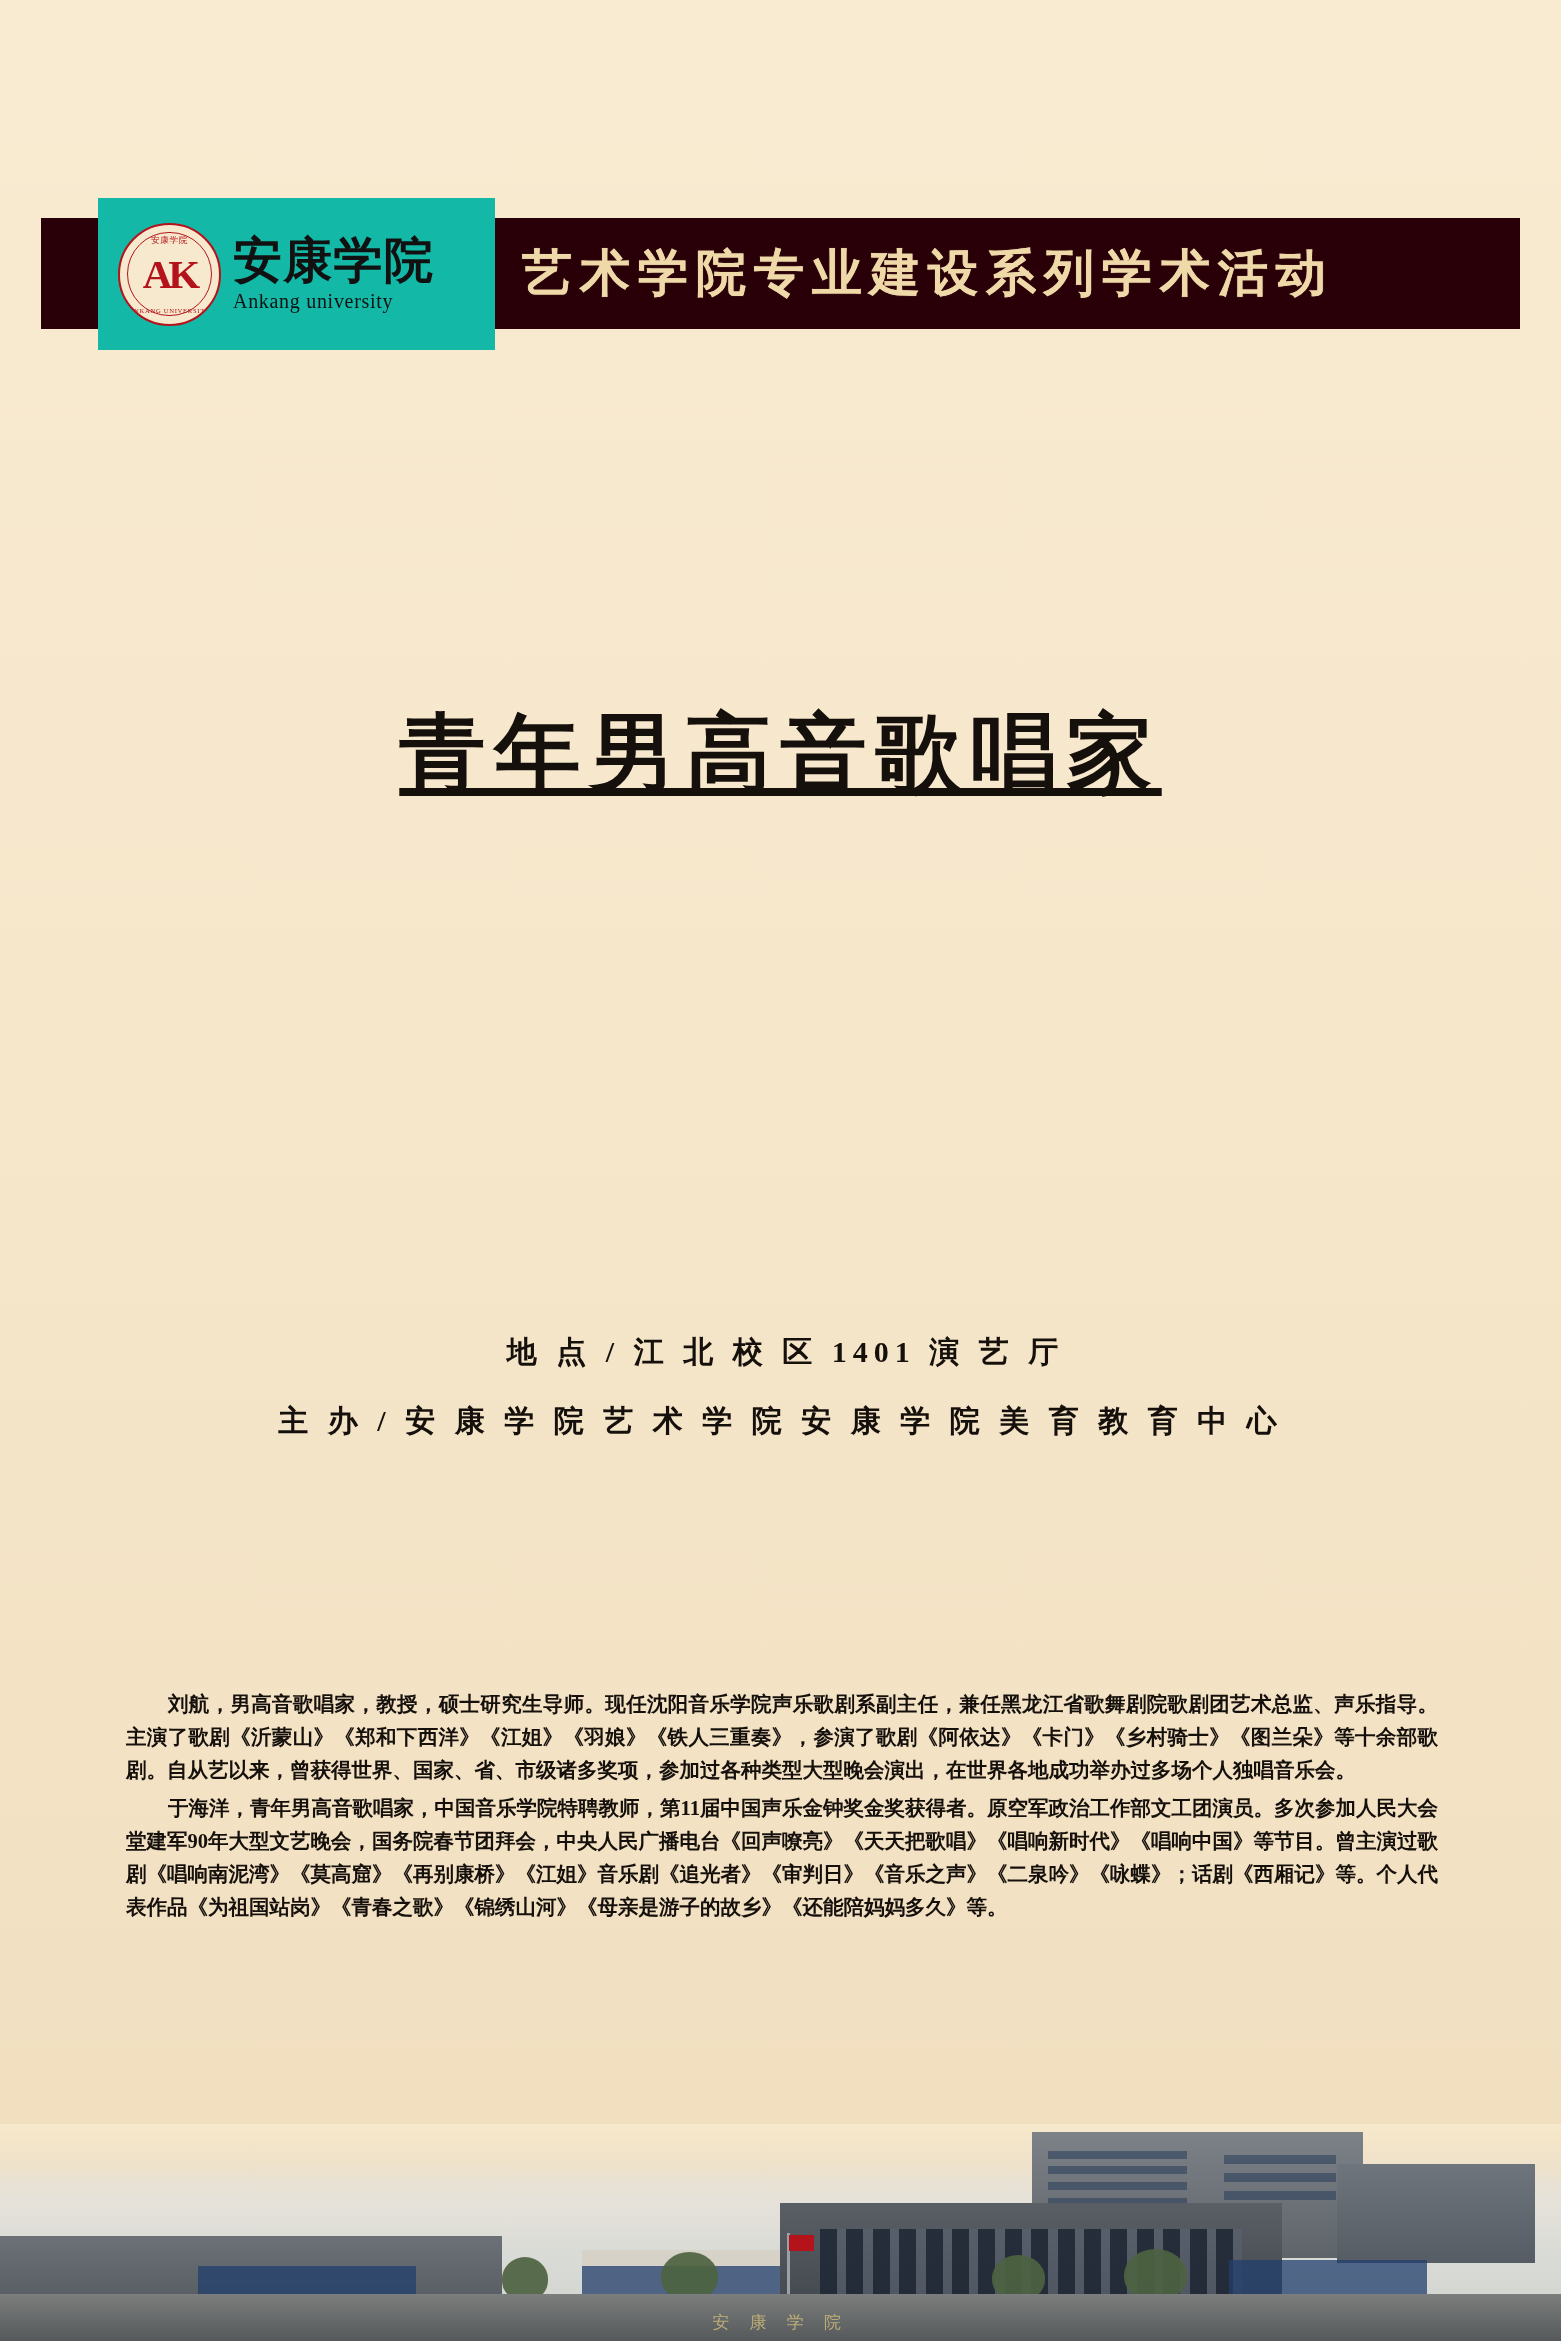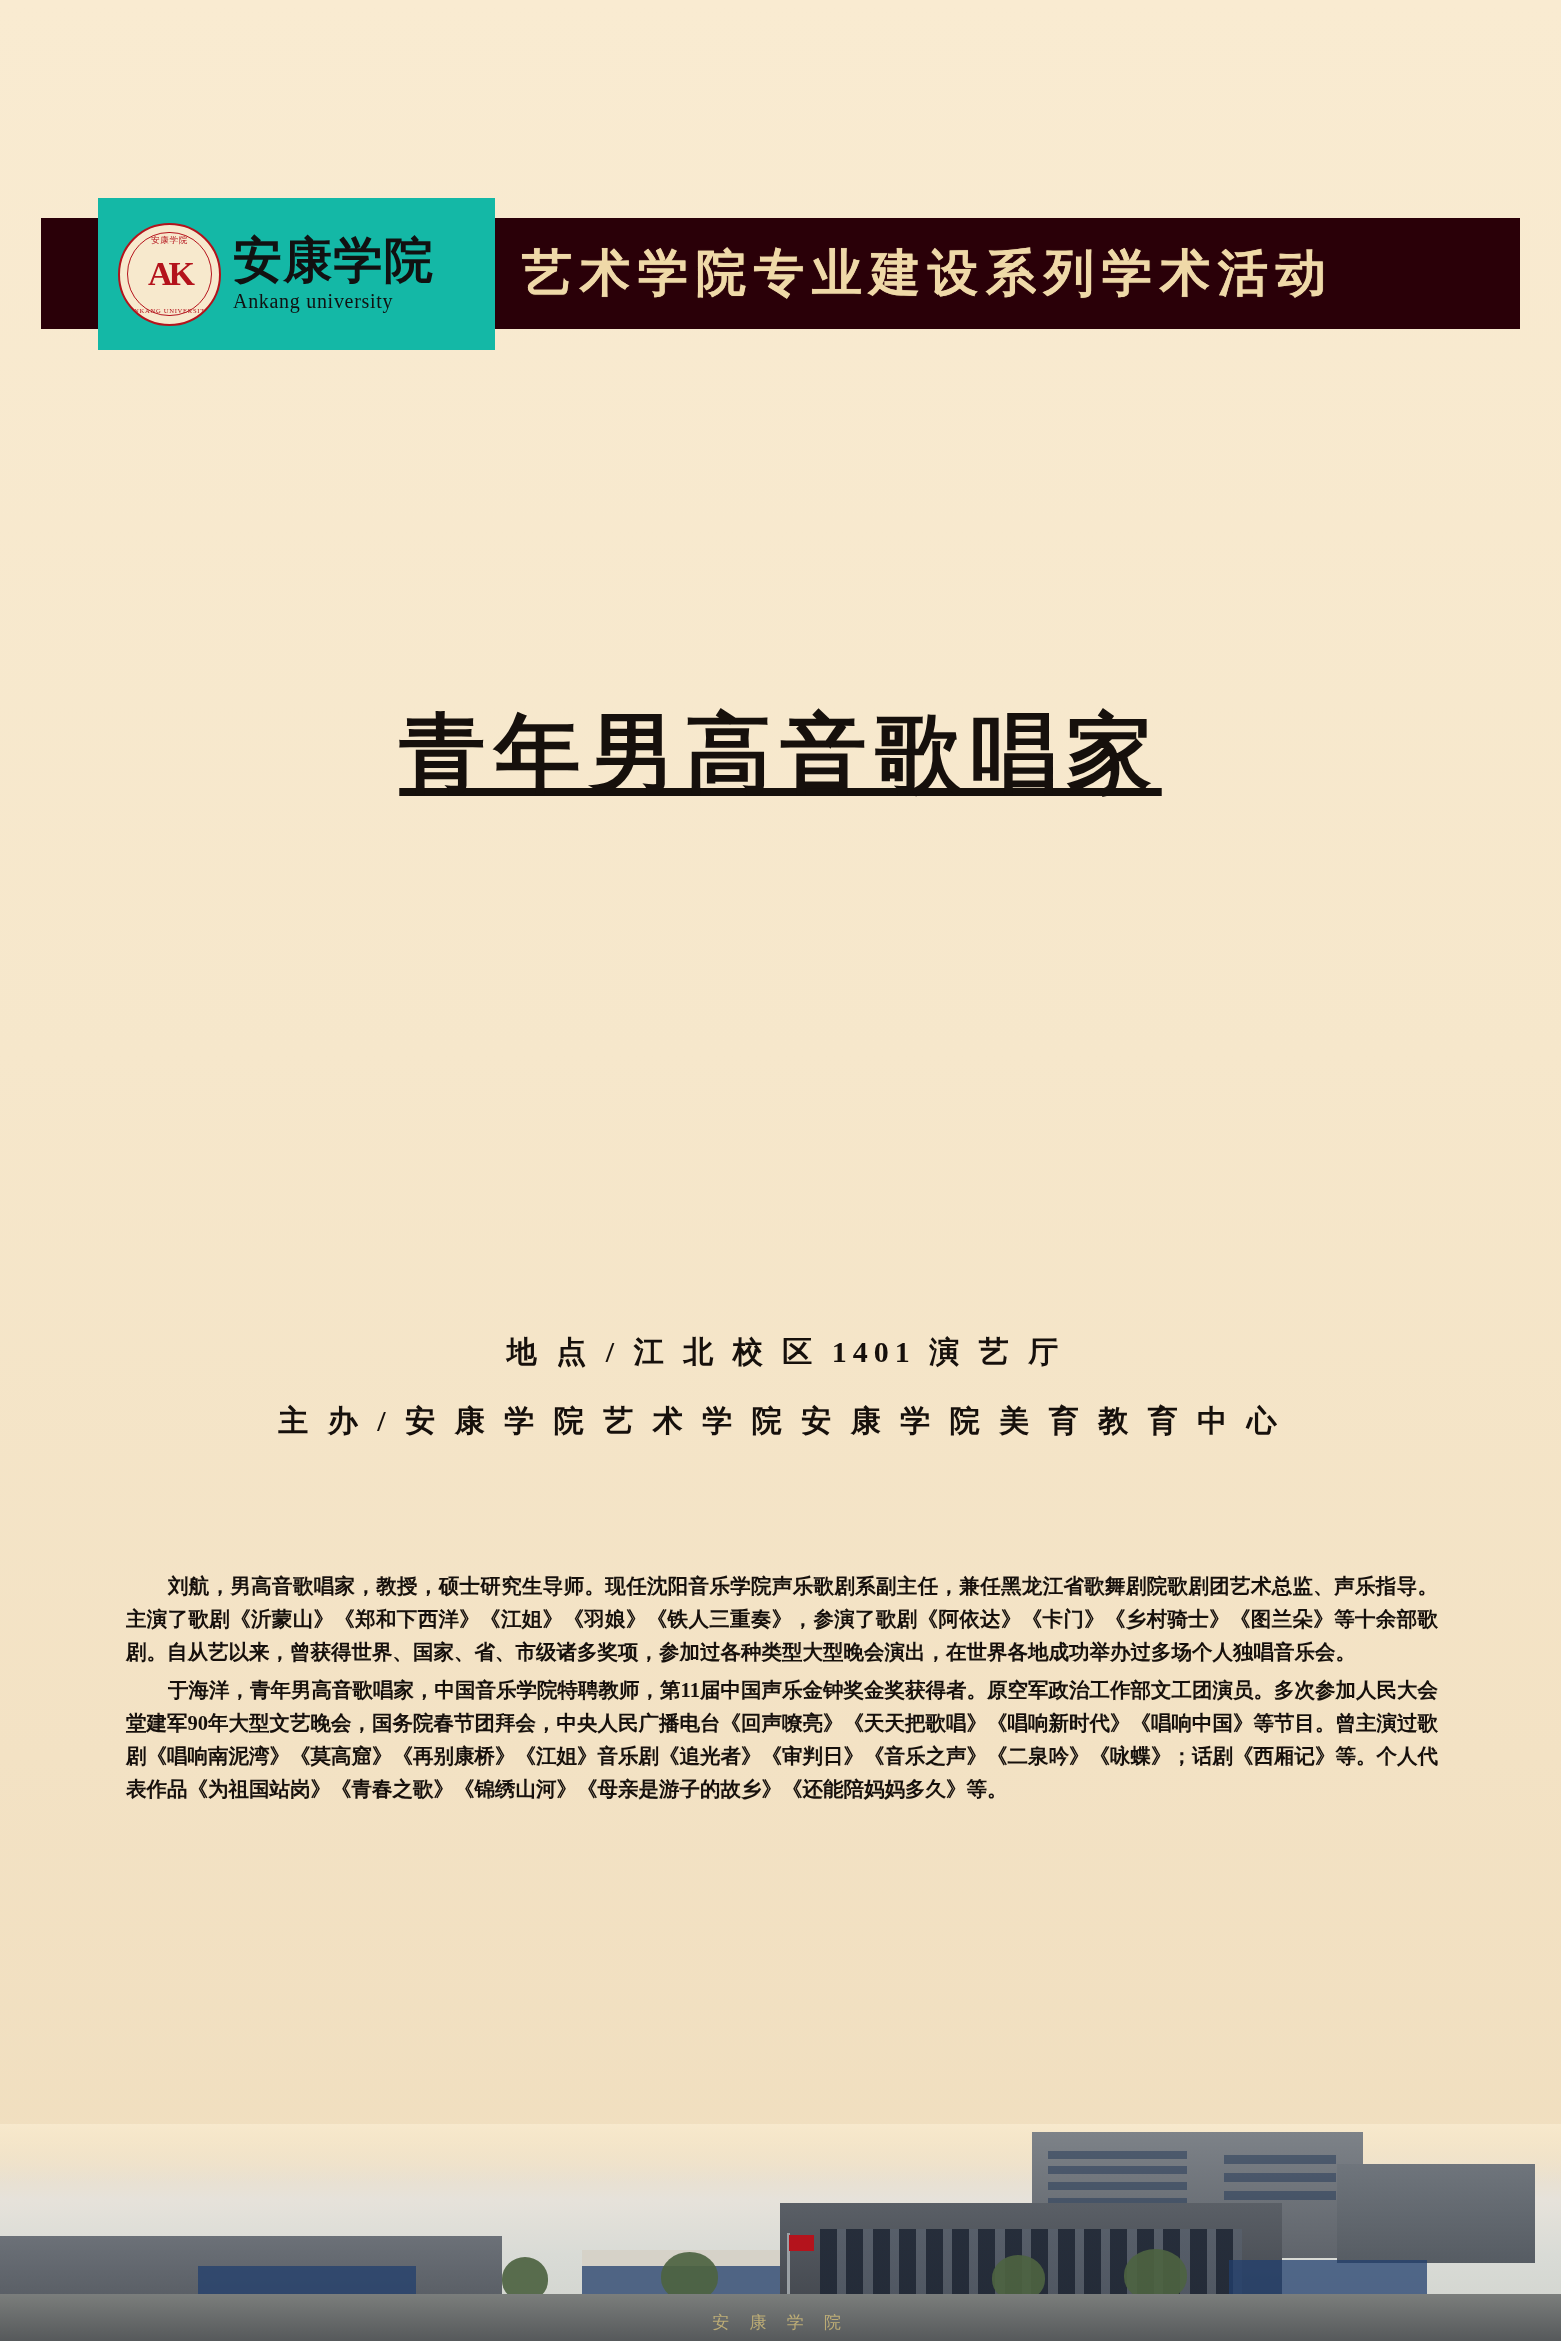--- a/index.html
+++ b/index.html
@@ -61,21 +61,21 @@
     left: 7.3px; top: 7.3px; right: 7.3px; bottom: 7.3px;
     border-radius: 50%;
     border: 1.3px solid #b4131c;
   }
   .logo-seal .seal-mark {
     position: absolute;
     left: 50%;
     top: 50%;
     transform: translate(-50%, -50%);
     color: #b4131c;
-    font-size: 34px;
+    font-size: 41px;
     font-weight: bold;
     font-family: "Liberation Serif", serif;
     letter-spacing: -4px;
   }
   .logo-seal .seal-arc-top,
   .logo-seal .seal-arc-bottom {
     position: absolute;
     left: 0;
     width: 100%;
     text-align: center;
@@ -176,21 +176,21 @@
     color: #16100c;
     letter-spacing: 6px;
     margin-top: 28px;
     font-family: "Liberation Serif", "DejaVu Serif", serif;
   }
 
   
   .bio-block {
     position: absolute;
     left: 126px;
-    top: 1570px;
+    top: 1688px;
     width: 1312px;
     color: #16100c;
     font-size: 20.5px;
     line-height: 1.62;
     text-align: justify;
     font-family: "Liberation Serif", "DejaVu Serif", serif;
   }
   .bio-block p {
     margin: 0 0 4px 0;
     text-indent: 42px;

